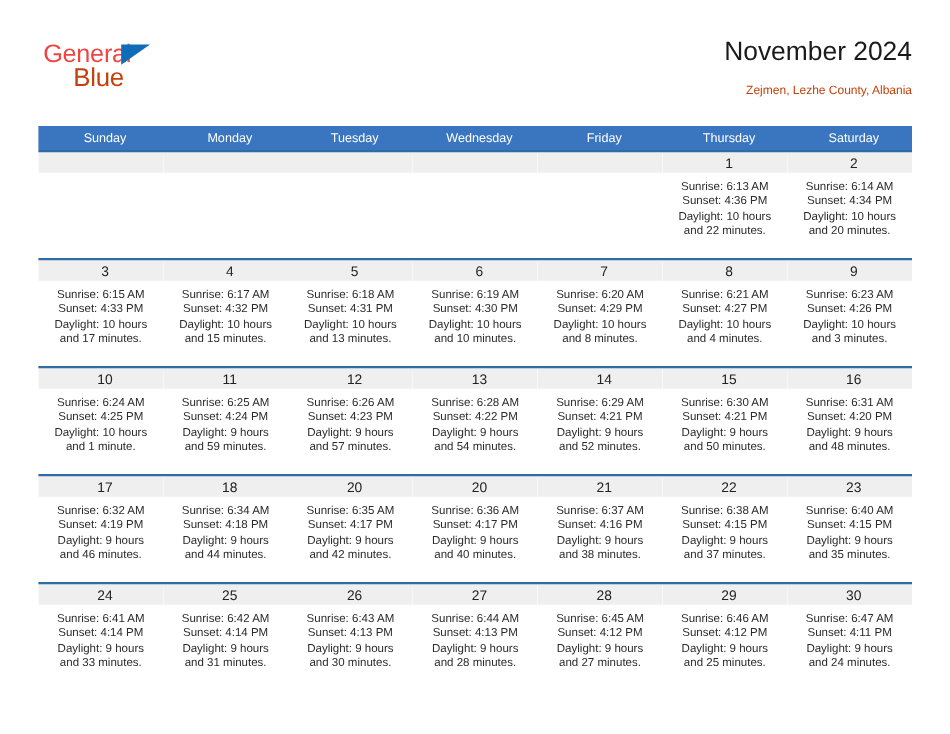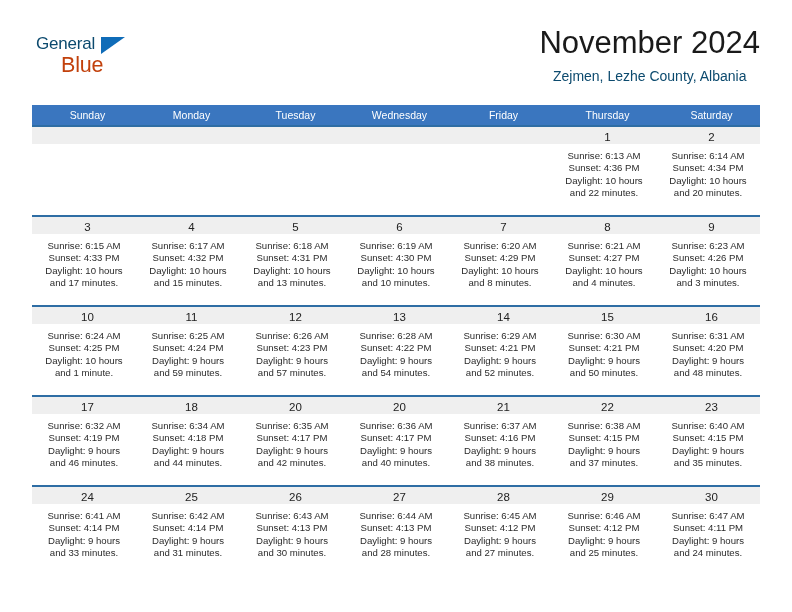--- a/index.html
+++ b/index.html
@@ -35,23 +35,23 @@
     position: absolute;
     left: 0px;
     top: 8px;
     width: 210px;
     height: 56px;
   }
   .logo-general {
     position: absolute;
     left: 4px;
     top: 0px;
-    font-size: 17px;
+    font-size: 21px;
     letter-spacing: -0.2px;
-    color: #0c4a6e;
+    color: #ef4444;
     font-family: "Liberation Sans", sans-serif;
   }
   .logo-triangle {
     position: absolute;
     left: 69px;
     top: 3px;
     width: 0;
     height: 0;
     border-left: 24px solid #0f6cb8;
     border-bottom: 17px solid transparent;
@@ -66,33 +66,32 @@
     font-family: "Liberation Sans", sans-serif;
   }
 
   .title-block {
     position: absolute;
     right: 0px;
     top: 0px;
     text-align: right;
   }
   .cal-title {
-    font-size: 31px;
+    font-size: 22px;
     font-weight: normal;
     color: #1a1a1a;
     line-height: 34px;
     letter-spacing: 0px;
   }
   .cal-subtitle {
-    font-size: 14px;
+    font-size: 10px;
     font-weight: normal;
-    color: #0c4a6e;
+    color: #c2410c;
     line-height: 20px;
     margin-top: 6px;
-    text-align: center;
   }
 
   
   .calendar {
     position: absolute;
     left: 32px;
     top: 105px;
     width: 728px;
     text-align: center;
   }

